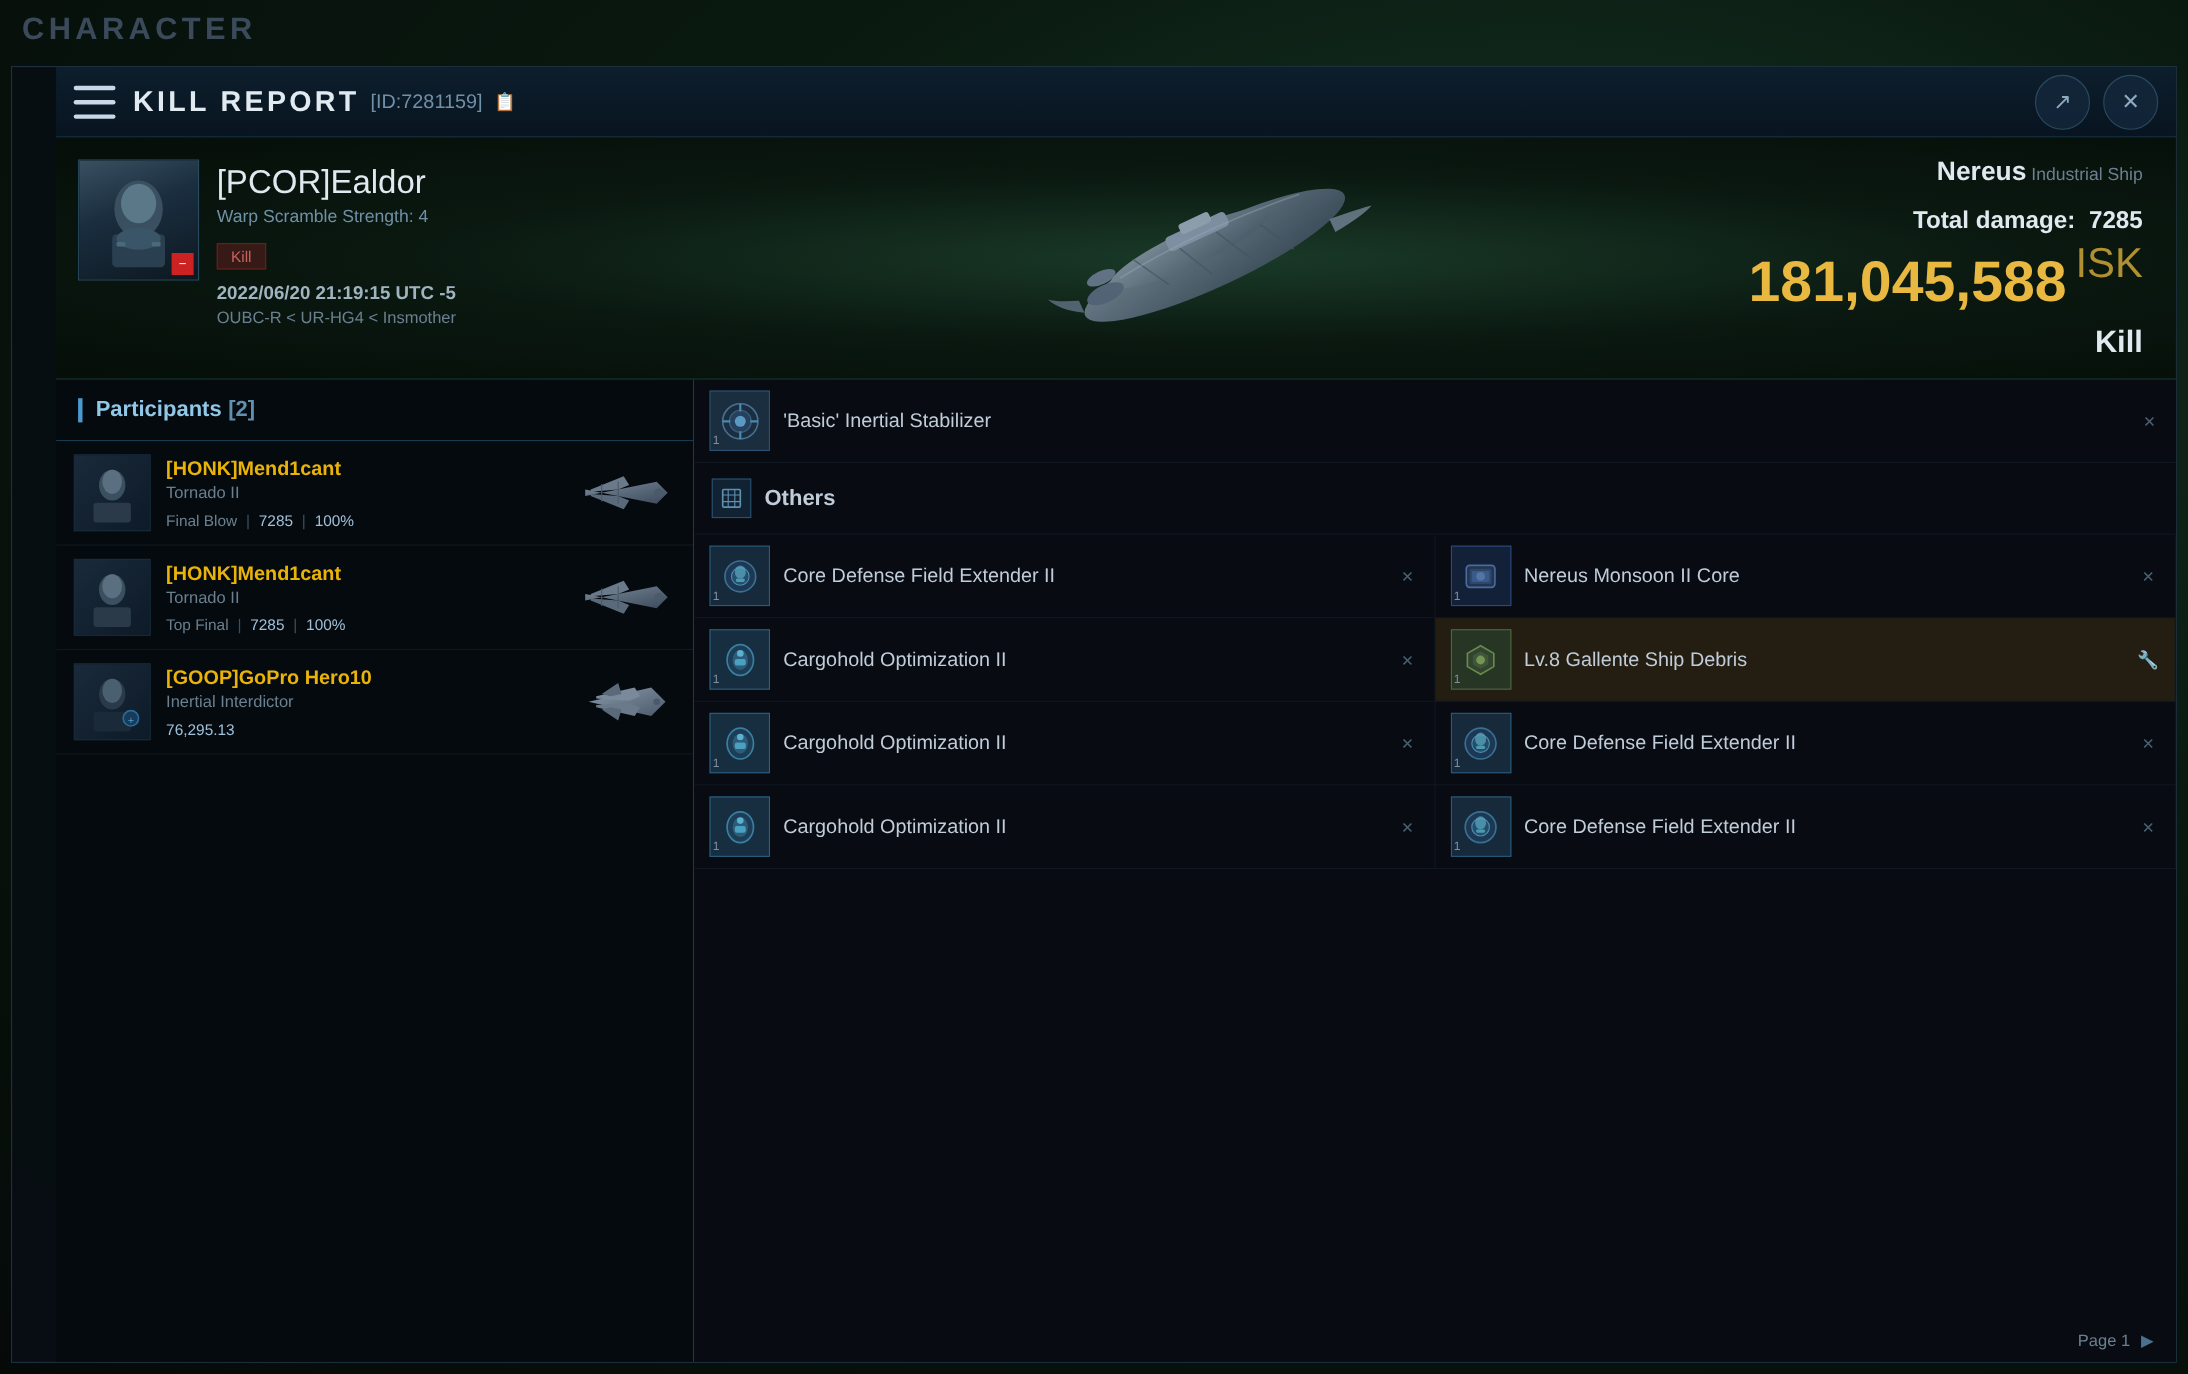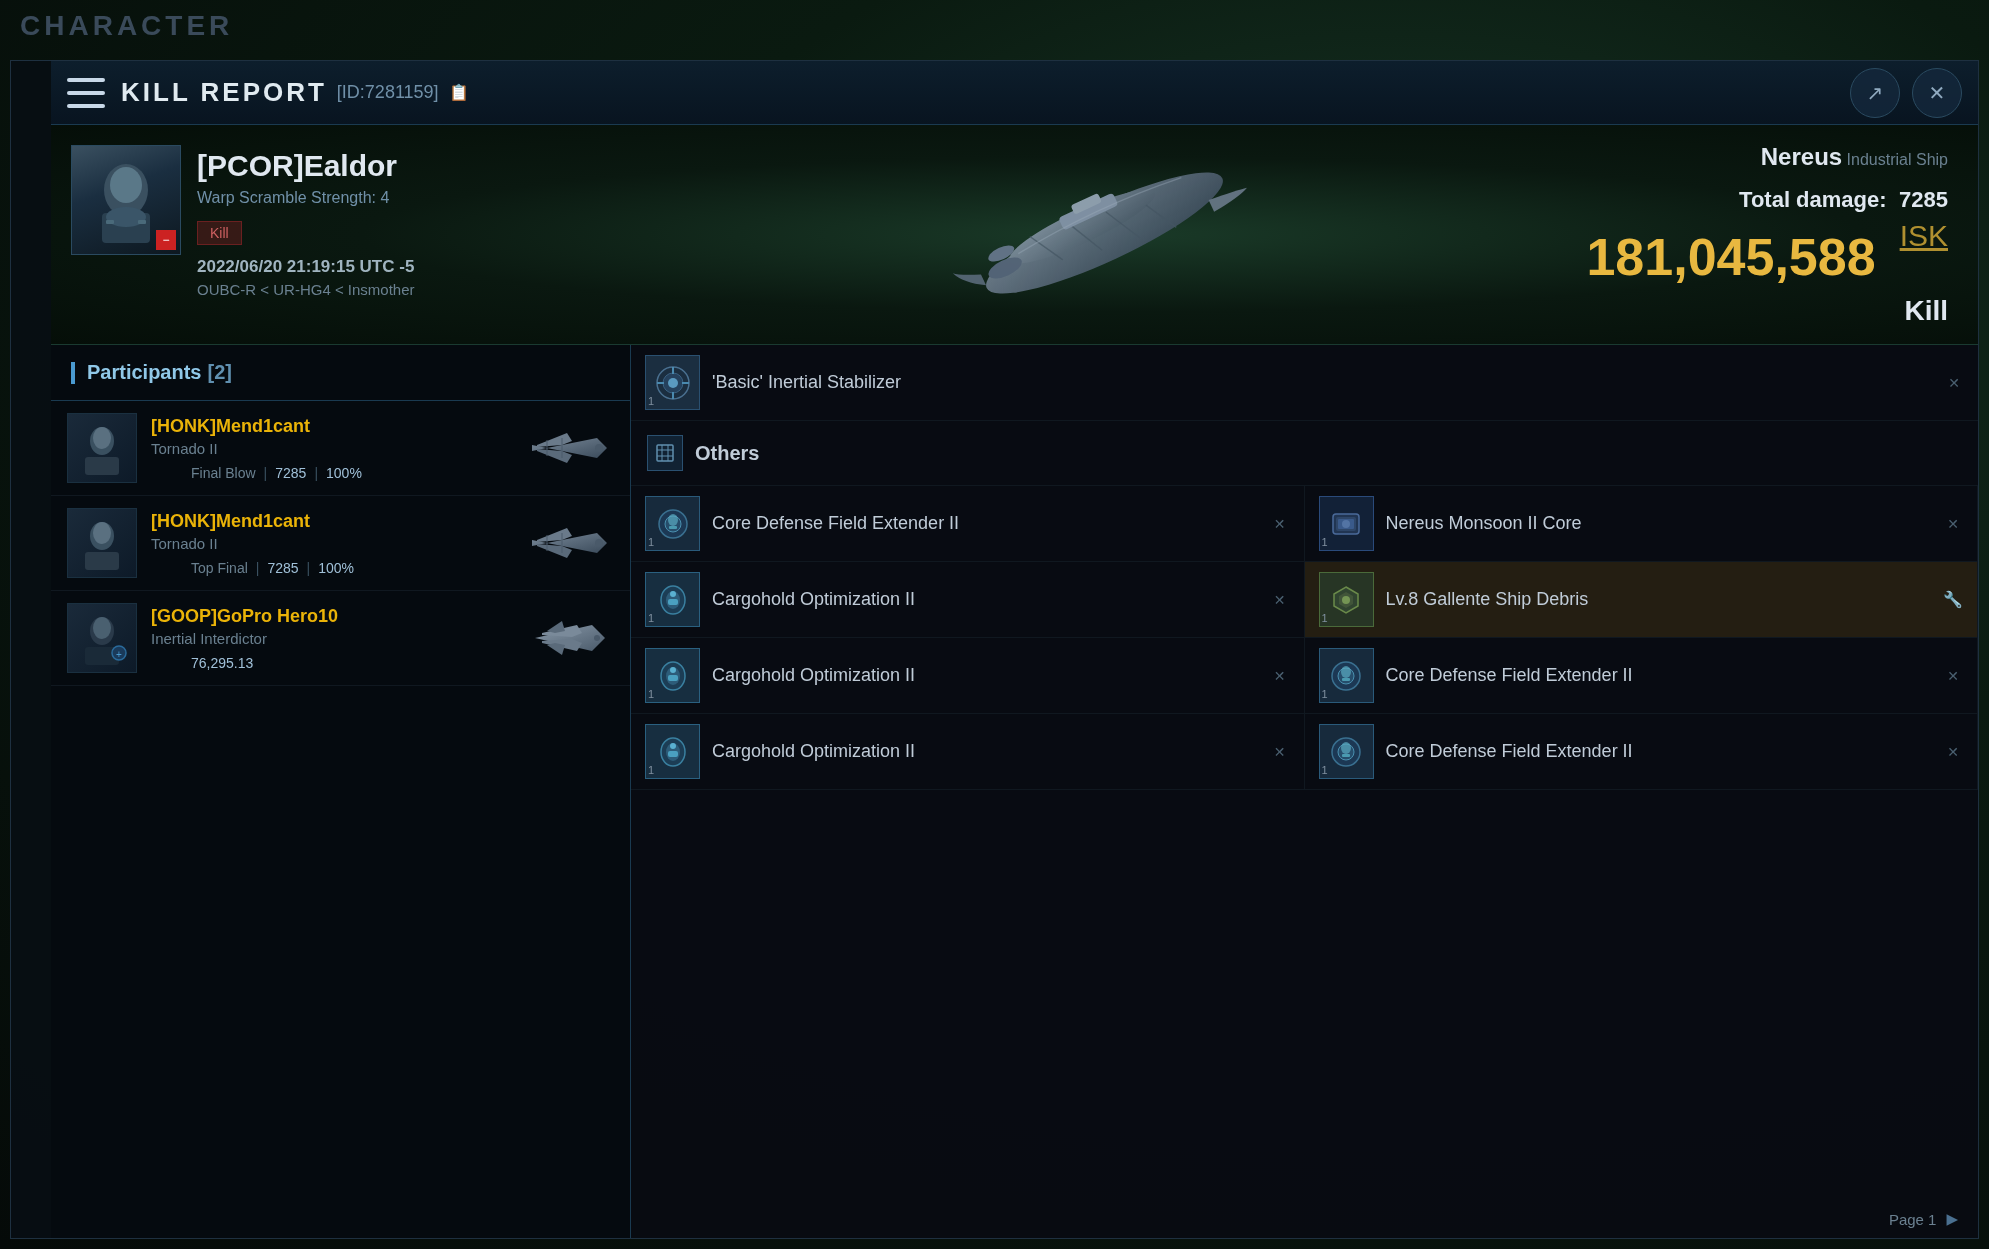--- a/index.html
+++ b/index.html
@@ -171,21 +171,21 @@
       color: white;
     }
 
     .victim-info {
       margin-left: 16px;
       padding-top: 4px;
     }
 
     .victim-name {
       font-size: 30px;
-      font-weight: bold;
+      font-weight: normal;
       color: #e0e8f0;
     }
 
     .victim-attr {
       font-size: 16px;
       color: #7090a8;
       margin-top: 6px;
     }
 
     .kill-tag {
@@ -263,24 +263,23 @@
       margin-left: 8px;
     }
 
     .isk-value {
       font-size: 52px;
       font-weight: bold;
       color: #e8b840;
       margin-top: 8px;
     }
     .isk-label {
-      font-size: 30px;
+      font-size: 38px;
       color: #b09030;
-      margin-left: 24px;
-      text-decoration: underline;
+      margin-left: 8px;
     }
 
     .kill-type-badge {
       font-size: 28px;
       font-weight: bold;
       color: #e0e8f0;
       margin-top: 8px;
     }
 
     
@@ -362,21 +361,20 @@
       margin-top: 3px;
     }
 
     .p-stats {
       display: flex;
       align-items: center;
       margin-top: 8px;
       font-size: 14px;
       color: #6a8090;
       gap: 8px;
-      margin-left: 40px;
     }
 
     .p-damage {
       color: #a0c0d8;
     }
 
     .p-percent {
       color: #a0c0d8;
     }
 

